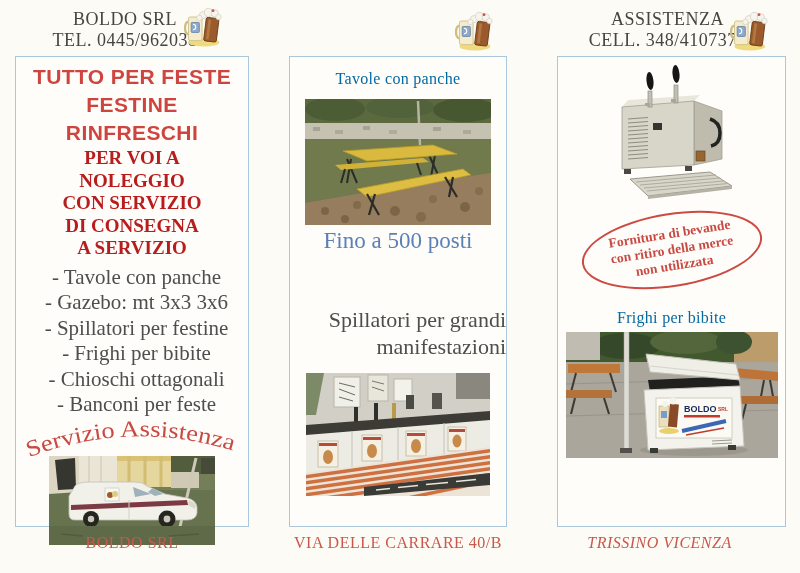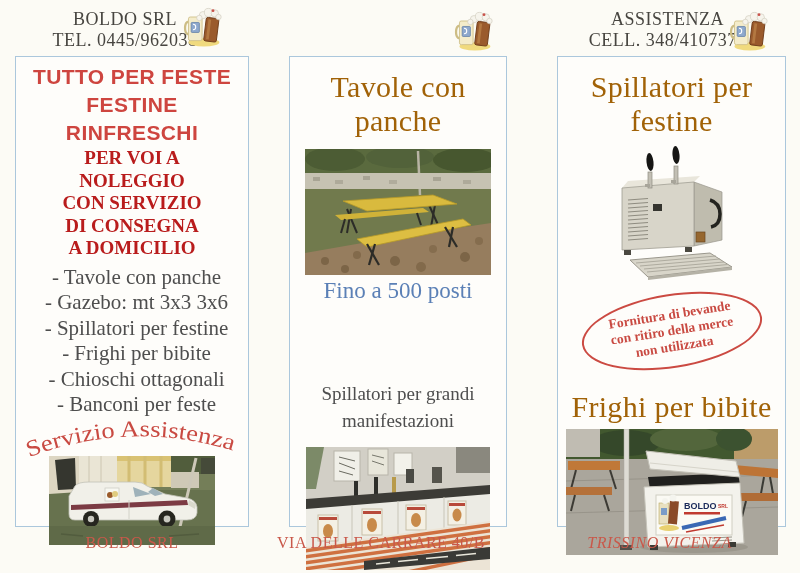--- a/index.html
+++ b/index.html
@@ -18,36 +18,36 @@
   .panel-mid{left:289px;width:218px;}
   .panel-right{left:557px;width:229px;}
   .title-line{font-family:"Liberation Sans",sans-serif;font-weight:bold;font-size:21px;
               line-height:28px;color:#ce453f;letter-spacing:.4px;}
   .title-block{padding-top:6px;}
   .sub-line{font-weight:bold;font-size:19px;line-height:22.5px;color:#b91c1c;}
   .list{margin-top:5px;padding-left:9px;text-align:center;font-size:21px;line-height:25.5px;color:#4e4e4e;}
   .arc-svg{display:block;margin:0 auto;}
   .photo{display:block;margin:0 auto;}
   .van-wrap{margin-top:-6px;}
-  .h-gray{font-size:30px;color:#a16207;letter-spacing:.3px;}
+  .h-gray{font-size:16px;color:#0369a1;letter-spacing:.3px;}
   .mid-h1{margin-top:13px;}
   .mid-photo1{margin-top:11px;}
   .caption-blue{margin-top:3px;font-size:23px;color:#5b80b6;}
-  .mid-h2{margin-top:76px;line-height:27px;font-size:19px;color:#4e4e4e;}
+  .mid-h2{margin-top:52px;line-height:27px;font-size:22px;color:#4e4e4e;text-align:right;}
   .mid-photo2{margin-top:13px;}
   .right-h1{margin-top:13px;}
   .right-photo1{margin-top:8px;}
   .stamp{margin:13px auto 0;width:178px;height:70px;border:2.5px solid #cb4a42;border-radius:50%;
          transform:rotate(-9deg);display:flex;flex-direction:column;justify-content:center;
          color:#c94a42;font-weight:bold;font-size:13.5px;line-height:16px;}
   .right-h2{margin-top:22px;}
   .right-photo2{margin-top:5px;}
   .footer-label{position:absolute;top:534px;font-size:16px;color:#c9584a;letter-spacing:.5px;text-align:center;}
   .f-left{left:15px;width:234px;}
-  .f-mid{left:272px;width:218px;}
+  .f-mid{left:289px;width:218px;}
   .f-right{left:545px;width:229px;font-style:italic;}
 </style>
 </head>
 <body>
 
 <div class="page">
 
   <svg width="0" height="0" style="position:absolute" aria-hidden="true">
     <symbol id="mug" viewBox="0 0 48 44">
       <ellipse cx="25" cy="39" rx="17" ry="4.5" fill="#f0da7e"></ellipse>
@@ -92,21 +92,21 @@
     <div class="title-block">
       <div class="title-line">TUTTO PER FESTE</div>
       <div class="title-line">FESTINE</div>
       <div class="title-line">RINFRESCHI</div>
     </div>
     <div>
       <div class="sub-line">PER VOI A</div>
       <div class="sub-line">NOLEGGIO</div>
       <div class="sub-line">CON SERVIZIO</div>
       <div class="sub-line">DI CONSEGNA</div>
-      <div class="sub-line">A DOMICILIO</div>
+      <div class="sub-line">A SERVIZIO</div>
     </div>
     <div class="list">
       <div>- Tavole con panche</div>
       <div>- Gazebo: mt 3x3 3x6</div>
       <div>- Spillatori per festine</div>
       <div>- Frighi per bibite</div>
       <div>- Chioschi ottagonali</div>
       <div>- Banconi per feste</div>
     </div>
     <svg class="arc-svg" width="226" height="44" viewBox="0 0 226 44">
@@ -257,21 +257,20 @@
       <g stroke="#e8e6da" stroke-width="1.5">
         <line x1="70" y1="117" x2="84" y2="115.5"></line>
           <line x1="92" y1="114.5" x2="112" y2="112.5"></line>
         <line x1="120" y1="111.5" x2="142" y2="109.5"></line>
           <line x1="150" y1="108.5" x2="170" y2="106.5"></line>
       </g>
     </svg>
   </div>
 
   <div class="panel panel-right">
-    <div class="h-gray right-h1">Spillatori per festine</div>
     <svg class="photo right-photo1" width="160" height="135" viewBox="0 0 160 135">
       <polygon points="30,42 102,36 108,30 36,35" fill="#e9e6db"></polygon>
       <polygon points="102,36 130,46 130,94 102,100" fill="#bfbcae" stroke="#9a978c" stroke-width="0.7"></polygon>
       <polygon points="30,42 102,36 102,100 30,104" fill="#d8d5c9" stroke="#a09d92" stroke-width="0.8"></polygon>
       <g stroke="#8f8c80" stroke-width="1.2">
         <line x1="36" y1="54" x2="56" y2="52.5"></line>
           <line x1="36" y1="58" x2="56" y2="56.5"></line>
         <line x1="36" y1="62" x2="56" y2="60.5"></line>
           <line x1="36" y1="66" x2="56" y2="64.5"></line>
         <line x1="36" y1="70" x2="56" y2="68.5"></line>

